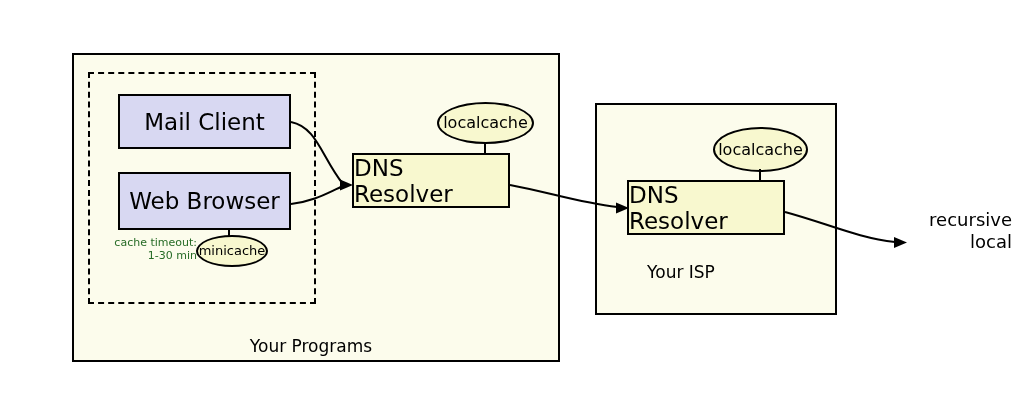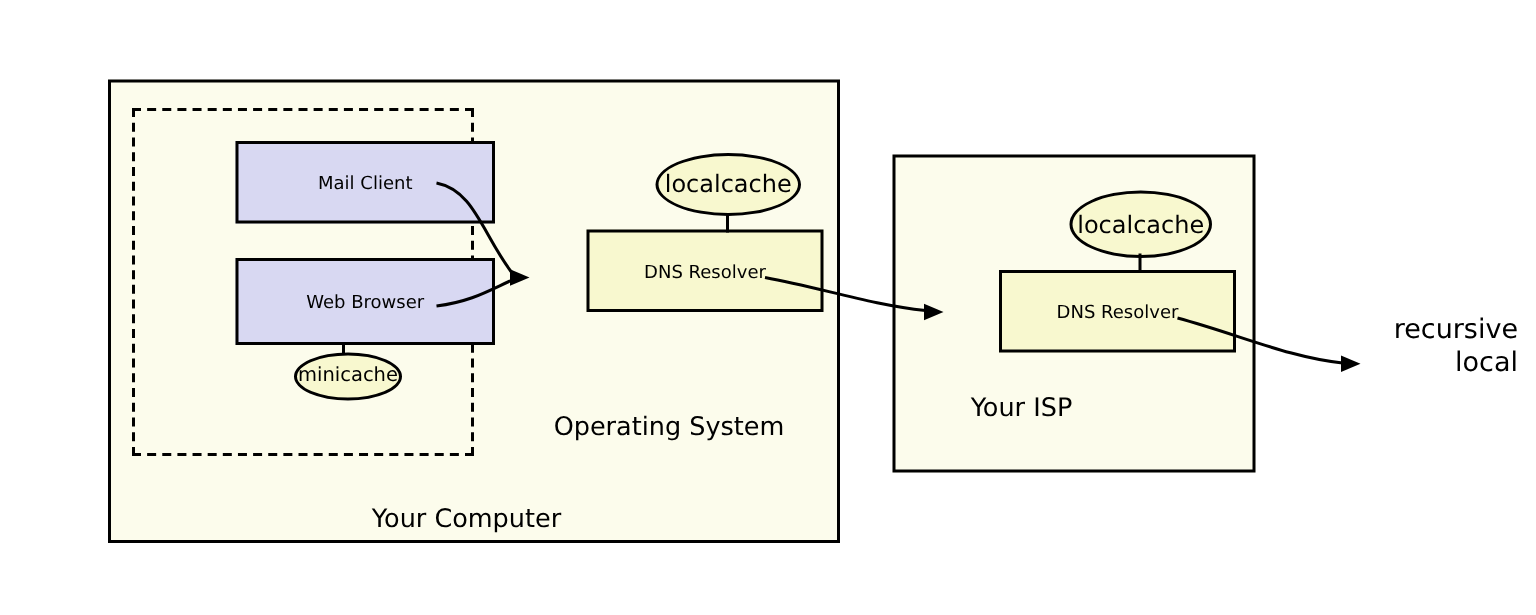--- a/index.html
+++ b/index.html
@@ -31,22 +31,21 @@
   }
   .dashed-box {
     border: 2px dashed var(--stroke);
     background: transparent;
   }
   .node-box {
     border: 2px solid var(--stroke);
     display: flex;
     align-items: center;
     justify-content: center;
-    font-size: 12px;
-    margin-left: 39px;
+    font-size: 23px;
   }
   .program { background: var(--program-fill); }
   .resolver { background: var(--cache-fill); align-items: center; }
   .ellipse {
     border: 2px solid var(--stroke);
     border-radius: 50%;
     background: var(--cache-fill);
     display: flex;
     align-items: center;
     justify-content: center;
@@ -96,39 +95,42 @@
   <div class="abs dashed-box" style="left:88px; top:72px; width:228px; height:232px;"></div>
 
   <div class="abs node-box program" style="left:118px; top:94px; width:173px; height:55px;">
     <span>Mail Client</span>
   </div>
 
   <div class="abs node-box program" style="left:118px; top:172px; width:173px; height:58px;">
     <span>Web Browser</span>
   </div>
 
+  <div class="abs timeout-label" style="left:80px; top:236px; width:117px;">
+    <div>cache timeout:</div>
+    <div>1-30 min</div>
+  </div>
 
   <div class="abs ellipse cache-small" style="left:196px; top:220px; width:72px; height:32px;margin-top:15px;">
     <div>mini</div>
     <div>cache</div>
   </div>
 
 
   <div class="abs node-box resolver" style="left:352px; top:153px; width:158px; height:55px;">
     <span>DNS Resolver</span>
   </div>
 
   <div class="abs ellipse cache-big" style="left:437px; top:102px; width:97px; height:42px;">
     <div>local</div>
     <div>cache</div>
   </div>
 
-  <div class="abs section-label" style="left:346px; top:275px; width:200px;">Operating System</div>
 
-  <div class="abs section-label" style="left:211px; top:336px; width:200px;">Your Computer</div>
+  <div class="abs section-label" style="left:211px; top:336px; width:200px;">Your Programs</div>
 
   <div class="abs node-box resolver" style="left:627px; top:180px; width:158px; height:55px;">
     <span>DNS Resolver</span>
   </div>
 
   <div class="abs ellipse cache-big" style="left:713px; top:127px; width:95px; height:45px;">
     <div>local</div>
     <div>cache</div>
   </div>
 

